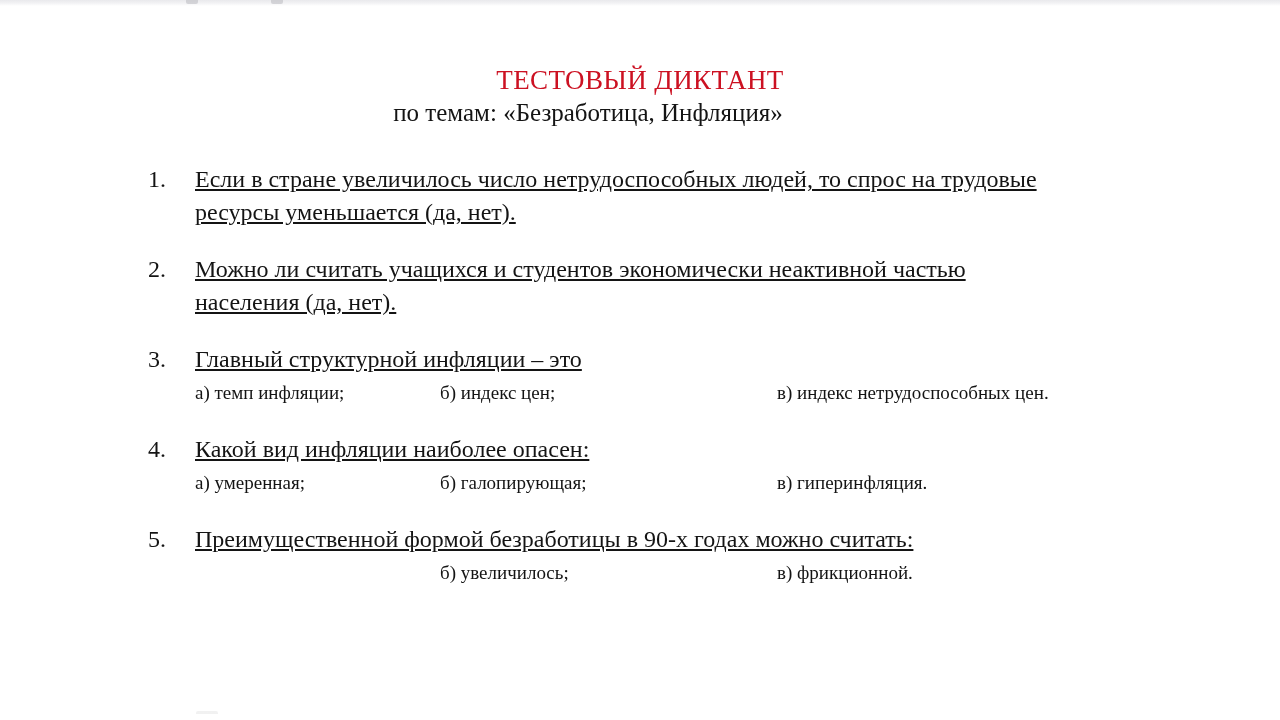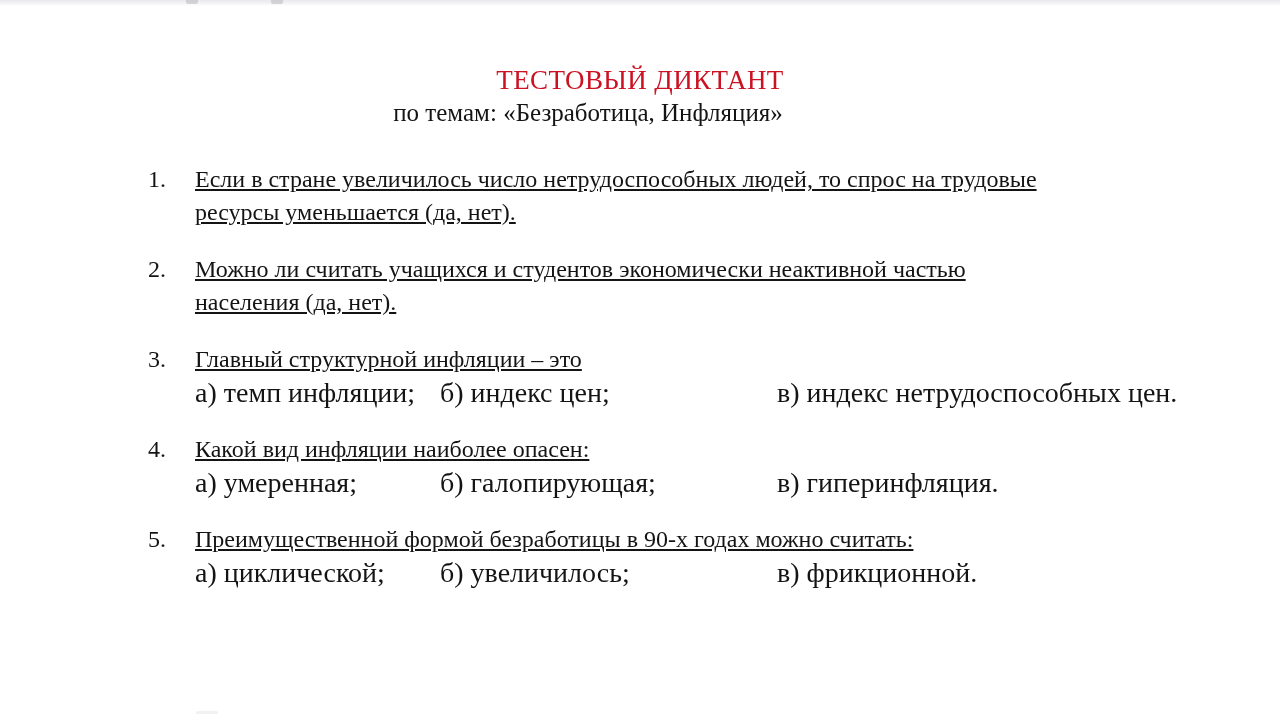--- a/index.html
+++ b/index.html
@@ -116,21 +116,21 @@
 
   .q-options {
     display: block;
     position: relative;
     height: 33px;
     white-space: nowrap;
   }
   .opt {
     position: absolute;
     top: 0;
-    font-size: 28px;
+    font-size: 19px;
     line-height: 33px;
     color: #141414;
   }
   .opt-a { left: 0px; }
   .opt-b { left: 245px; }
   .opt-c { left: 582px; }
 
   
   .bottom-ghost {
     position: absolute;
@@ -198,21 +198,20 @@
           <span class="opt opt-c">в) гиперинфляция.</span>
         </span>
       </div>
     </div>
 
     <div class="question">
       <span class="q-num">5.</span>
       <div class="q-body">
         <span class="q-stem">Преимущественной формой безработицы в 90-х годах можно считать:</span>
         <span class="q-options">
-          <span class="opt opt-a">а) циклической;</span>
           <span class="opt opt-b">б) увеличилось;</span>
           <span class="opt opt-c">в) фрикционной.</span>
         </span>
       </div>
     </div>
 
   </div>
 
   <div class="bottom-ghost"></div>
 

